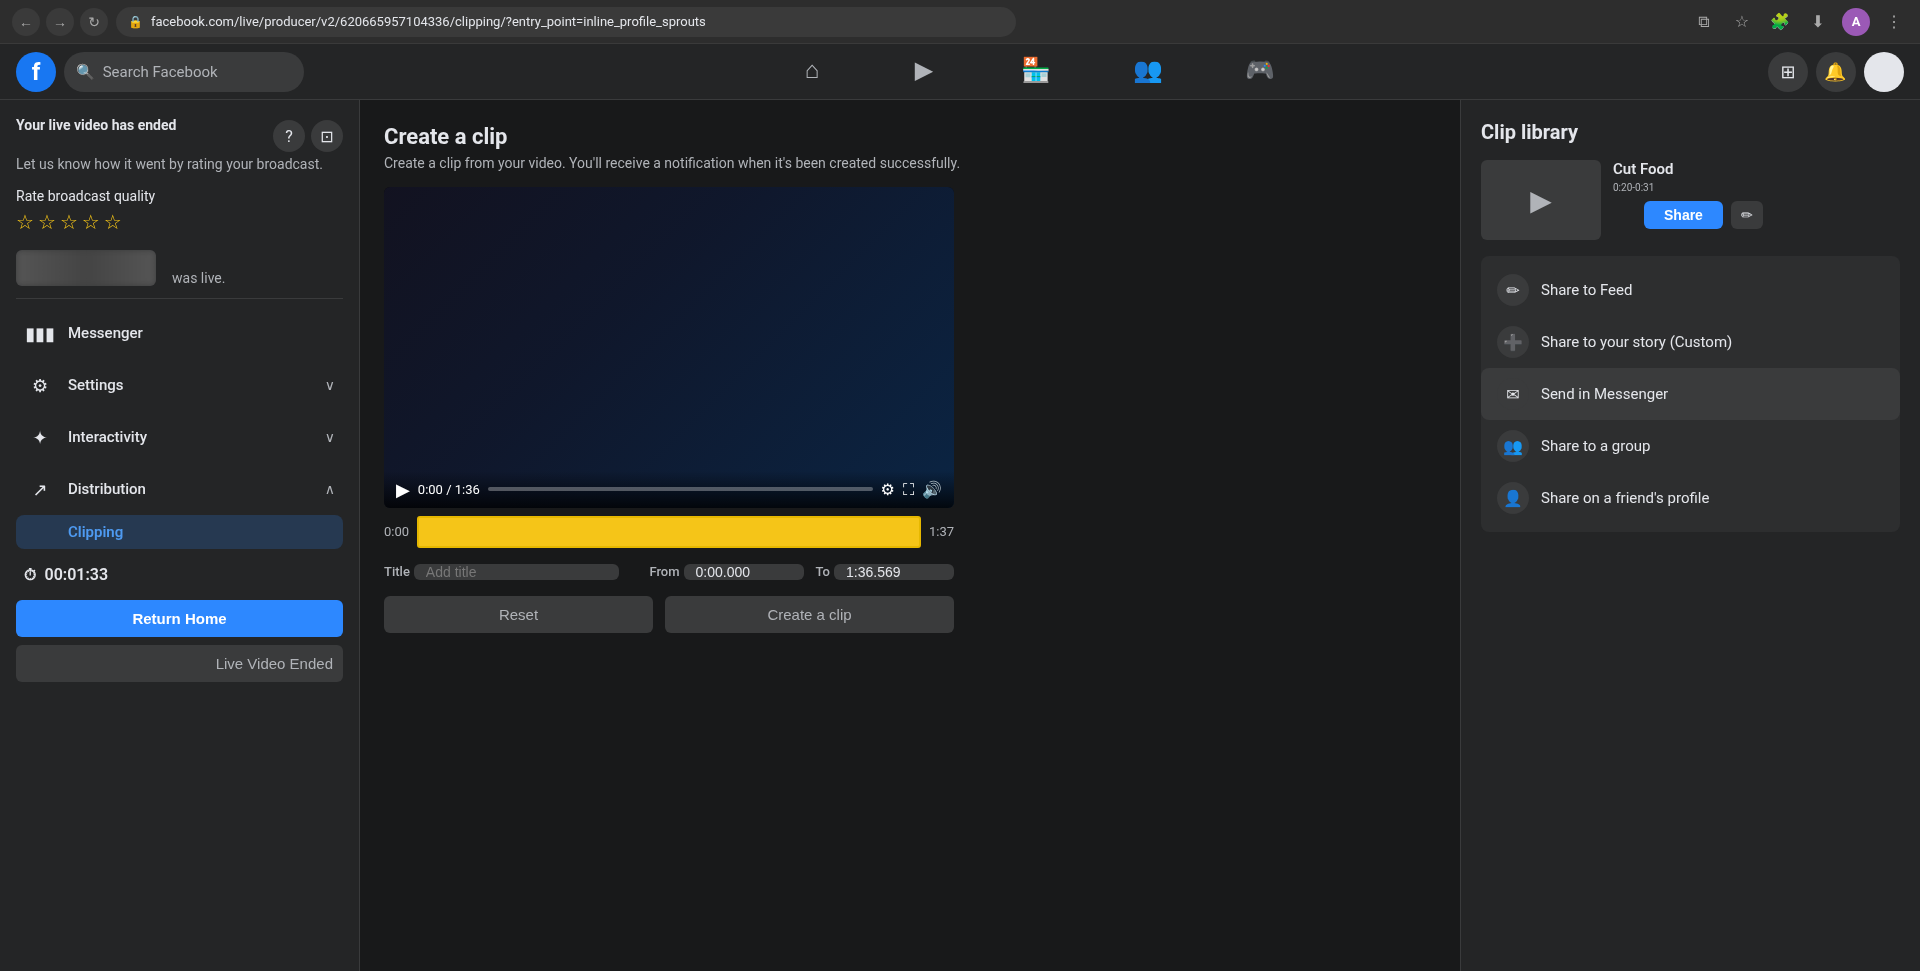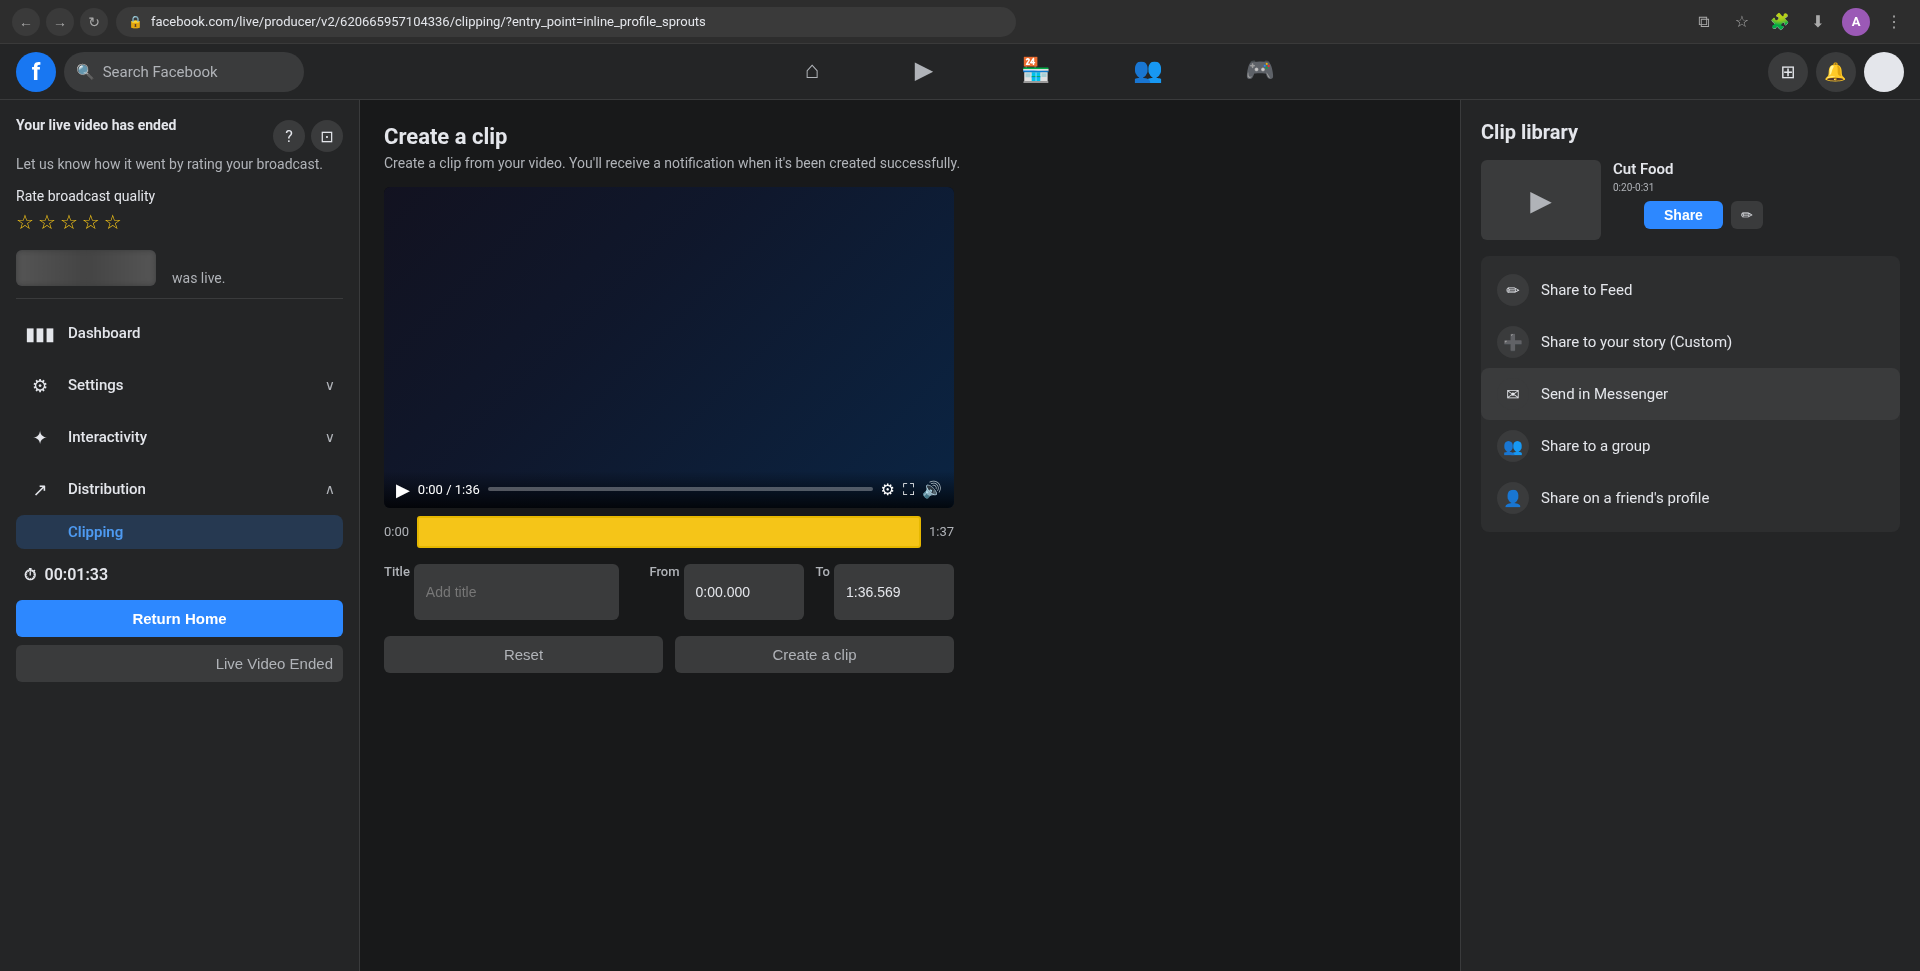--- a/index.html
+++ b/index.html
@@ -407,21 +407,21 @@
     }
     .field-label {
       font-size: 13px;
       color: #b0b3b8;
       font-weight: 500;
     }
     .field-input {
       background: #3a3b3c;
       border: none;
       border-radius: 6px;
-      padding: 20px 12px;
+      padding: 0 12px;
       color: #e4e6eb;
       font-size: 14px;
       outline: none;
     }
     .field-input::placeholder {
       color: #777;
     }
     .field-input.from-input {
       width: 120px;
     }
@@ -432,21 +432,21 @@
       display: flex;
       gap: 12px;
       max-width: 570px;
     }
     .reset-btn {
       flex: 1;
       background: #3a3b3c;
       color: #b0b3b8;
       border: none;
       border-radius: 6px;
-      padding: 10px;
+      padding: 0;
       font-size: 15px;
       font-weight: 500;
       cursor: pointer;
     }
     .create-clip-btn {
       flex: 1;
       background: #3a3b3c;
       color: #b0b3b8;
       border: none;
       border-radius: 6px;
@@ -658,21 +658,21 @@
         <div class="blurred-content"></div>
       </div>
       <span class="was-live-text">was live.</span>
     </div>
 
     <hr class="sidebar-divider">
 
     
     <div class="sidebar-nav-item">
       <div class="sidebar-nav-icon">▮▮▮</div>
-      <span class="sidebar-nav-label">Dashboard</span>
+      <span class="sidebar-nav-label">Messenger</span>
     </div>
 
     
     <div class="sidebar-nav-item">
       <div class="sidebar-nav-icon">⚙</div>
       <span class="sidebar-nav-label">Settings</span>
       <span class="sidebar-nav-chevron">∨</span>
     </div>
 
     

